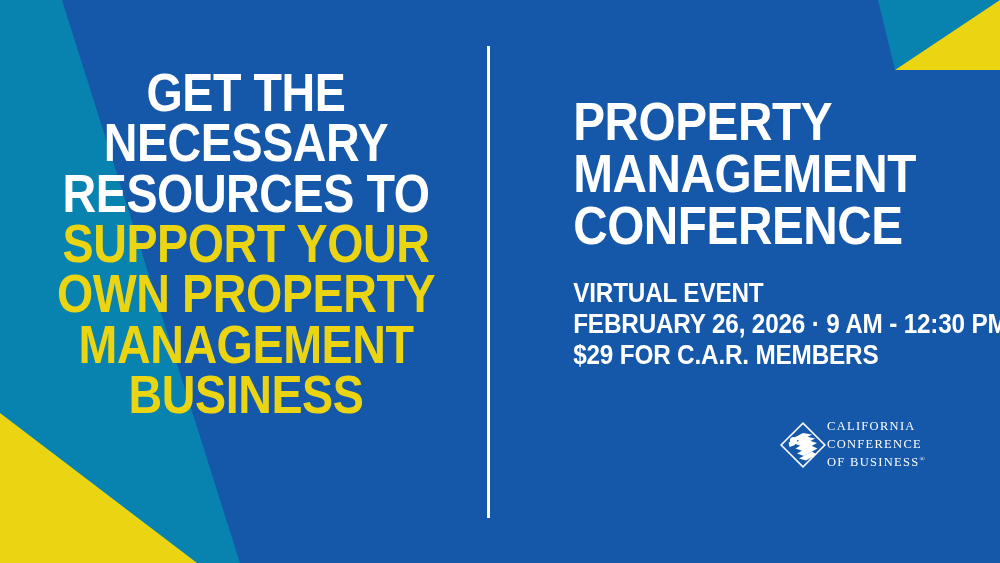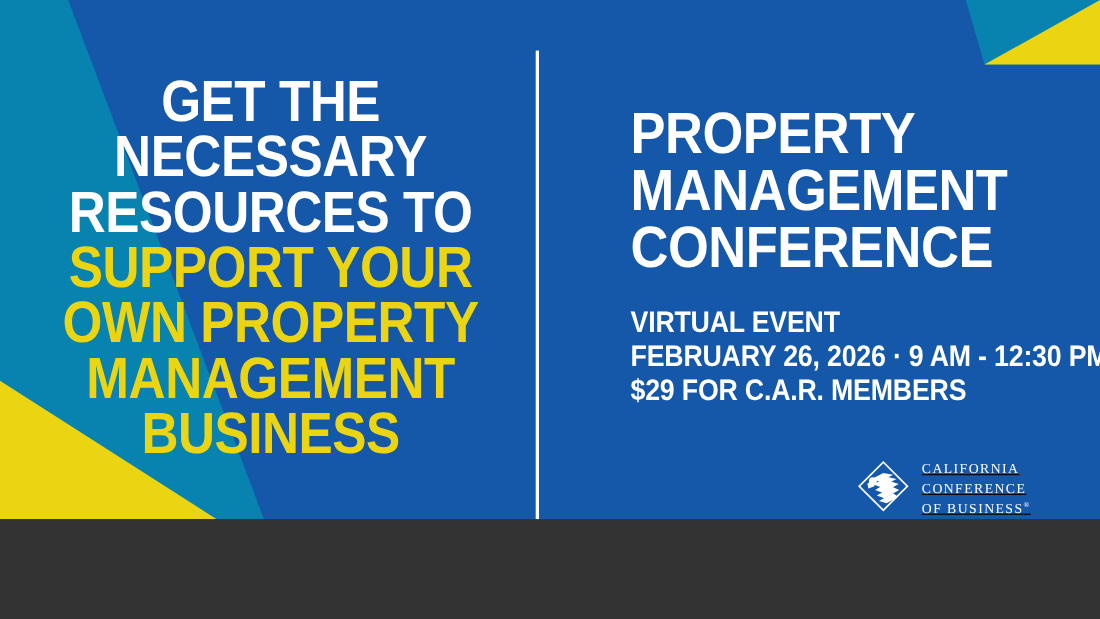--- a/index.html
+++ b/index.html
@@ -3,21 +3,21 @@
 <meta charset="utf-8">
 <style>
   html, body {
     margin: 0;
     padding: 0;
     background: #333;
   }
   #banner {
     position: relative;
     width: 1000px;
-    height: 472px;
+    height: 563px;
     overflow: hidden;
     background: #b91c1c;
     font-family: "Liberation Sans", sans-serif;
   }
   .bg-layer {
     position: absolute;
     inset: 0;
     width: 100%;
     height: 100%;
   }
@@ -89,24 +89,22 @@
     transform-origin: right center;
     white-space: nowrap;
   }
 
   
   .logo-row {
     position: absolute;
     left: 779px;
     top: 418px;
     display: flex;
-    align-items: flex-start;
-    gap: 11px;
+    align-items: flex-end;
     z-index: 5;
-    text-decoration: underline;
   }
   .logo-mark {
     width: 48px;
     height: 50px;
     flex: 0 0 auto;
   }
   .logo-text {
     font-family: "Liberation Serif", serif;
     color: #FFFFFF;
     font-size: 12.5px;

